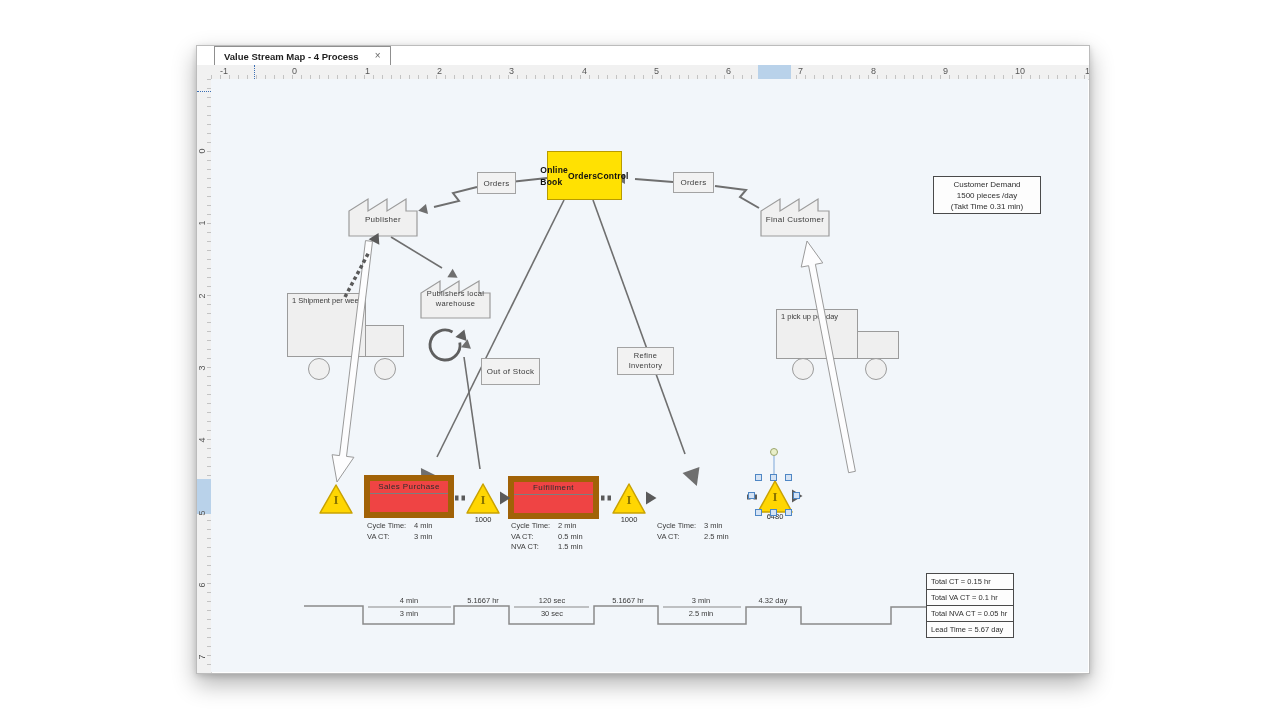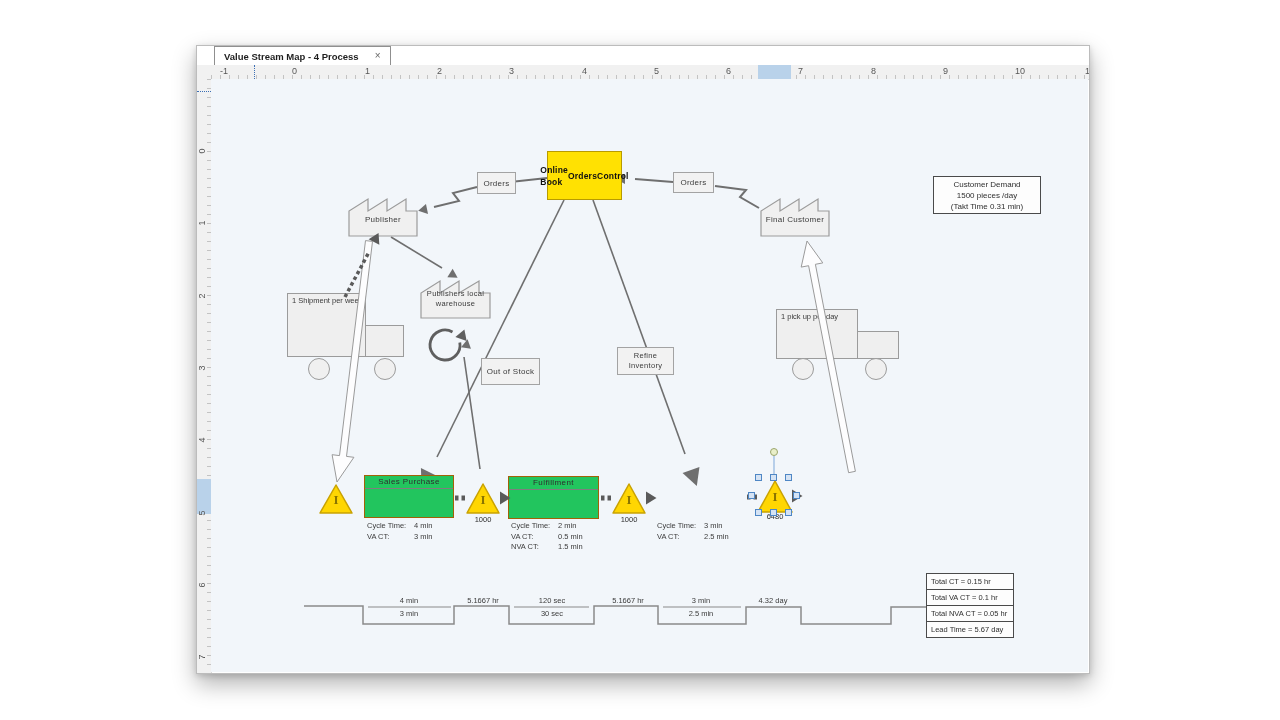--- a/index.html
+++ b/index.html
@@ -40,21 +40,21 @@
   .label{position:absolute;font-size:8px;letter-spacing:.3px;color:#3b3b3b;z-index:4;}
   .ctr{text-align:center;}
   .control-box{position:absolute;left:546px;top:150px;width:75px;height:49px;z-index:2;
                background:var(--accent-yellow,#ffe102);border:1px solid #b89b00;box-sizing:border-box;
                display:flex;flex-direction:row;align-items:center;justify-content:center;
                font-size:8.5px;font-weight:bold;color:#111;line-height:12px;letter-spacing:.2px;}
   .demand-box{position:absolute;left:932px;top:151px;width:108px;height:38px;z-index:2;background:#fdfdfd;
               border:1px solid #4a4a4a;box-sizing:border-box;display:flex;flex-direction:column;align-items:center;
               justify-content:center;font-size:8px;line-height:11px;color:#2e2e2e;margin-top:24px;}
   
-  .proc{position:absolute;width:90px;height:43px;background:#22c55e;border:1px solid #a16207;box-sizing:border-box;z-index:2;}
+  .proc{position:absolute;width:90px;height:43px;background:#ef4444;border:6px solid #a16207;box-sizing:border-box;z-index:2;}
   .proc-title{height:12px;border-bottom:1px solid #7e7e7e;text-align:center;font-size:8px;letter-spacing:.4px;line-height:12px;color:#2e2e2e;}
   .stats{position:absolute;width:100px;z-index:4;font-size:7.5px;line-height:10.5px;color:#3b3b3b;}
   .stat-row{display:flex;}
   .stat-label{width:47px;flex:none;}
   
   .truck-body{position:absolute;background:#efefef;border:1px solid #9b9b9b;box-sizing:border-box;z-index:2;
               font-size:7.5px;line-height:10px;padding:2px 0 0 4px;color:#3b3b3b;}
   .truck-cab{position:absolute;background:#efefef;border:1px solid #9b9b9b;box-sizing:border-box;z-index:2;}
   .wheel{position:absolute;width:22px;height:22px;border-radius:50%;background:#f0f0f0;border:1px solid #9b9b9b;box-sizing:border-box;z-index:2;}
   

